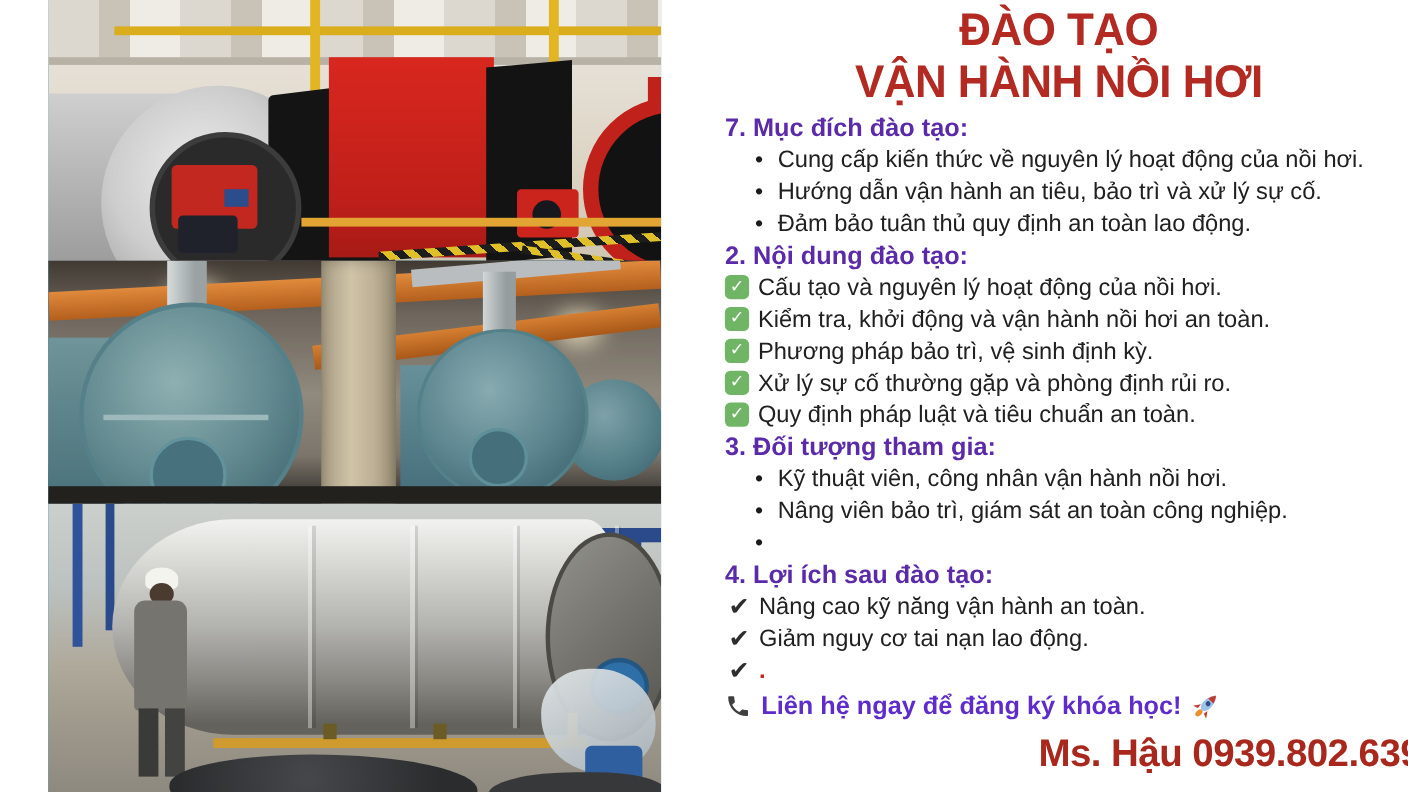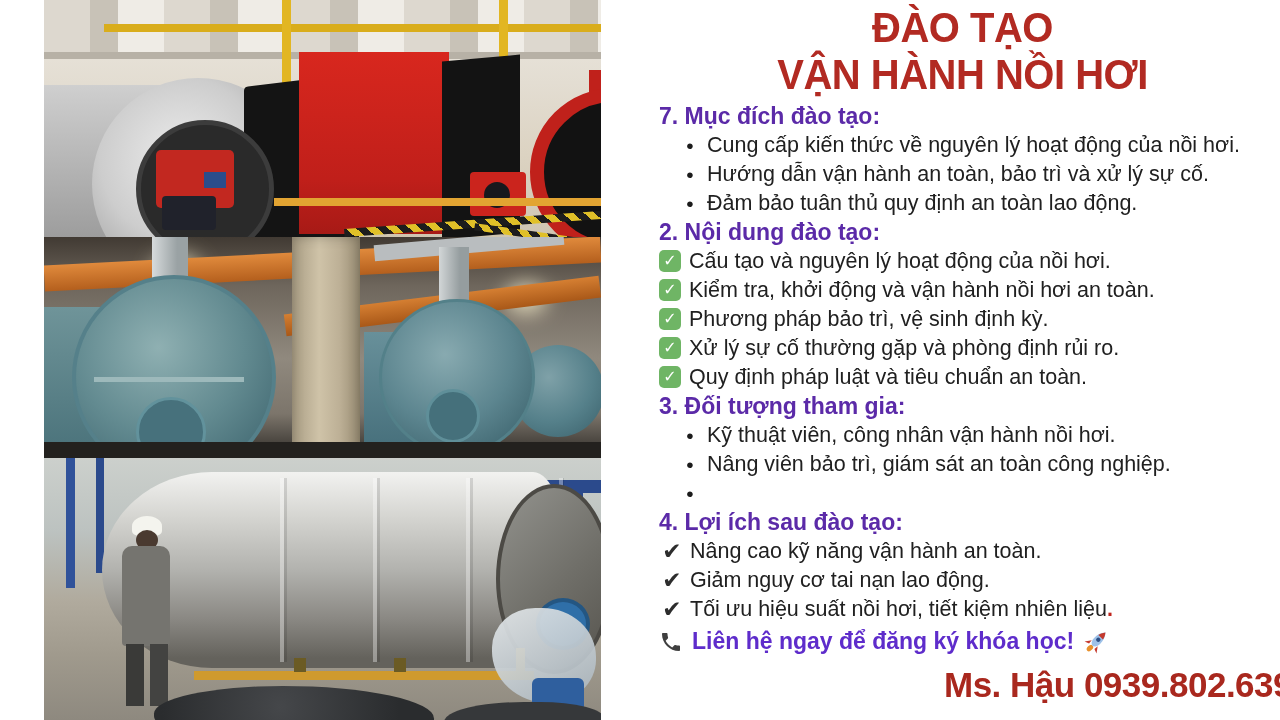--- a/index.html
+++ b/index.html
@@ -202,21 +202,21 @@
     </div>
 
     <div class="text-block">
         <div class="row heading">7. Mục đích đào tạo:</div>
         <div class="row item">
           <span class="marker m-dot">•</span>
           <span class="itext">Cung cấp kiến thức về nguyên lý hoạt động của nồi hơi.</span>
         </div>
         <div class="row item">
           <span class="marker m-dot">•</span>
-          <span class="itext">Hướng dẫn vận hành an toàn, bảo trì và xử lý sự cố.</span>
+          <span class="itext">Hướng dẫn vận hành an tiêu, bảo trì và xử lý sự cố.</span>
         </div>
         <div class="row item">
           <span class="marker m-dot">•</span>
           <span class="itext">Đảm bảo tuân thủ quy định an toàn lao động.</span>
         </div>
         <div class="row heading">2. Nội dung đào tạo:</div>
         <div class="row item">
           <span class="marker m-greencheck">✓</span>
           <span class="itext">Cấu tạo và nguyên lý hoạt động của nồi hơi.</span>
         </div>
@@ -252,21 +252,20 @@
         <div class="row item">
           <span class="marker m-blackcheck">✔</span>
           <span class="itext">Nâng cao kỹ năng vận hành an toàn.</span>
         </div>
         <div class="row item">
           <span class="marker m-blackcheck">✔</span>
           <span class="itext">Giảm nguy cơ tai nạn lao động.</span>
         </div>
         <div class="row item">
           <span class="marker m-blackcheck">✔</span>
-          <span class="itext">Tối ưu hiệu suất nồi hơi, tiết kiệm nhiên liệu</span>
           <span class="red-suffix">.</span>
         </div>
       </div>
 
     <div class="text-block contact-row">
       <svg class="phone-svg" viewBox="0 0 24 24">
         <path fill="#3f3f3f" d="M6.62 10.79c1.44 2.83 3.76 5.14 6.59 6.59l2.2-2.2c.27-.27.67-.36 1.02-.24 1.12.37 2.33.57 3.57.57.55 0 1 .45 1 1V20c0 .55-.45 1-1 1-9.39 0-17-7.61-17-17 0-.55.45-1 1-1h3.5c.55 0 1 .45 1 1 0 1.25.2 2.45.57 3.57.11.35.03.74-.25 1.02l-2.2 2.2z"></path>
       </svg>
       <span class="contact-text">Liên hệ ngay để đăng ký khóa học!</span>
       <svg class="rocket-svg" viewBox="0 0 32 32">

